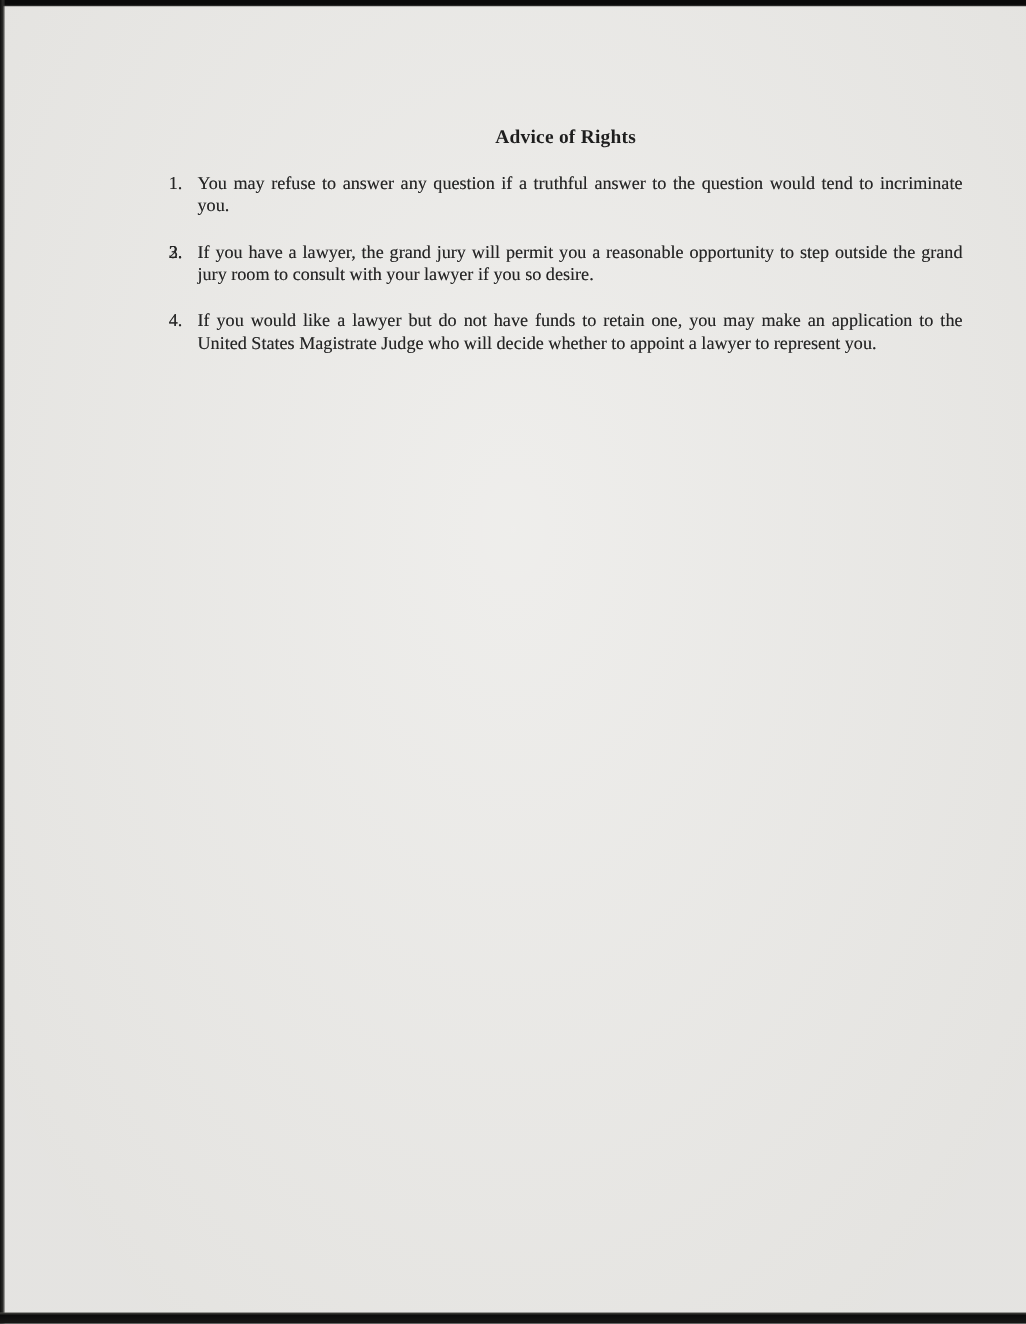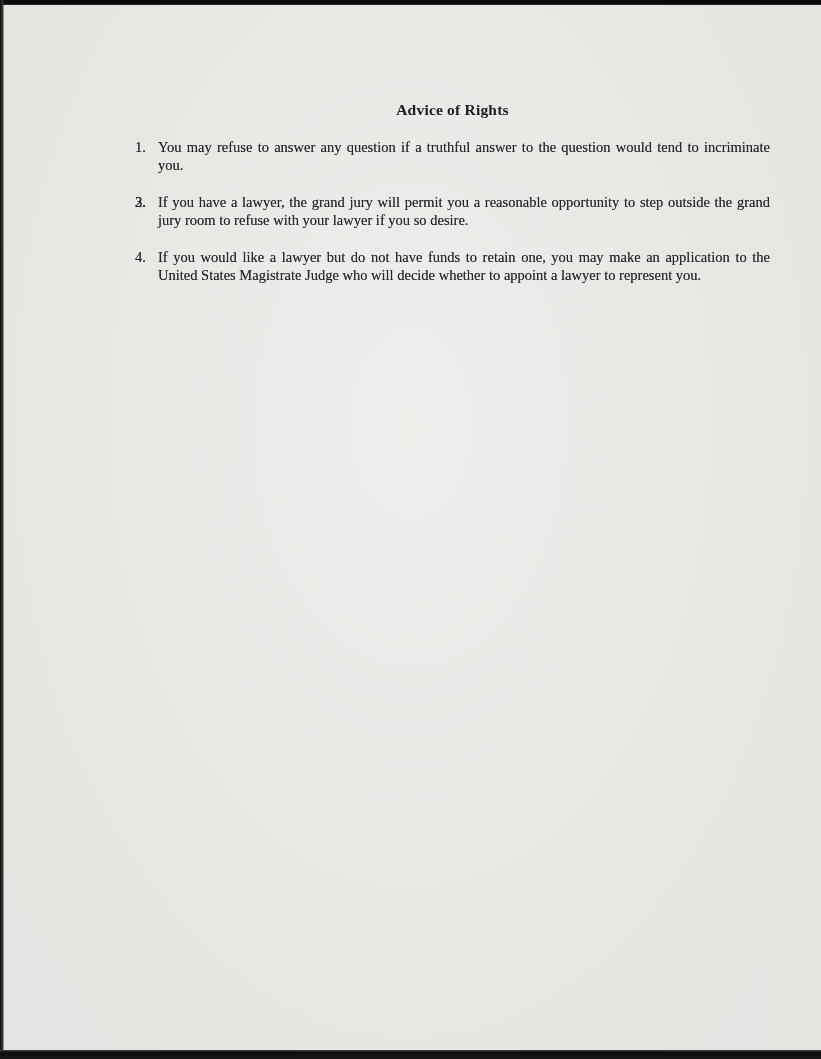--- a/index.html
+++ b/index.html
@@ -85,20 +85,20 @@
     <h1 class="doc-title">Advice of Rights</h1>
 
     <div class="rights-list">
       <div class="rights-item">
         <span class="item-number">1.</span><span>You may refuse to answer any question if a truthful answer to the question would tend to incriminate you.</span>
       </div>
       <div class="rights-item">
         <span class="item-number">2.</span>
       </div>
       <div class="rights-item">
-        <span class="item-number">3.</span><span>If you have a lawyer, the grand jury will permit you a reasonable opportunity to step outside the grand jury room to refuse with your lawyer if you so desire.</span>
+        <span class="item-number">3.</span><span>If you have a lawyer, the grand jury will permit you a reasonable opportunity to step outside the grand jury room to consult with your lawyer if you so desire.</span>
       </div>
       <div class="rights-item">
         <span class="item-number">4.</span><span>If you would like a lawyer but do not have funds to retain one, you may make an application to the United States Magistrate Judge who will decide whether to appoint a lawyer to represent you.</span>
       </div>
     </div>
   </div>
 </div>
 
 </body></html>

